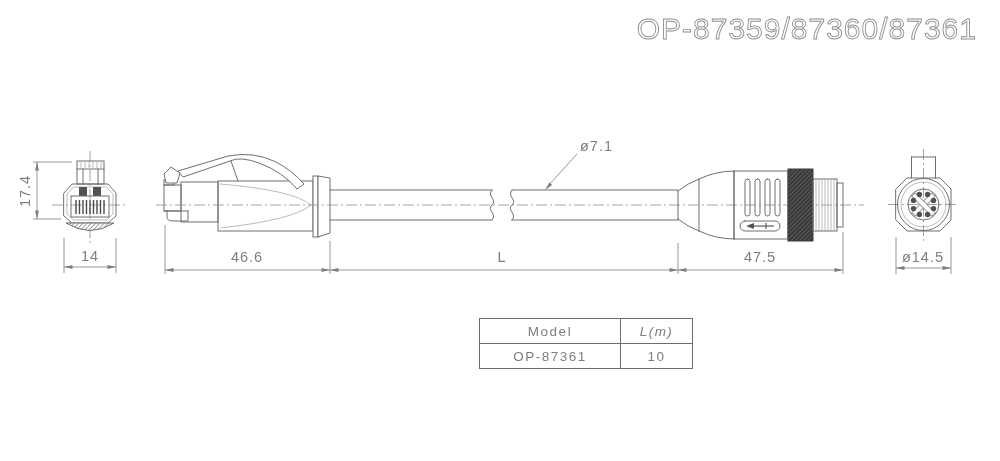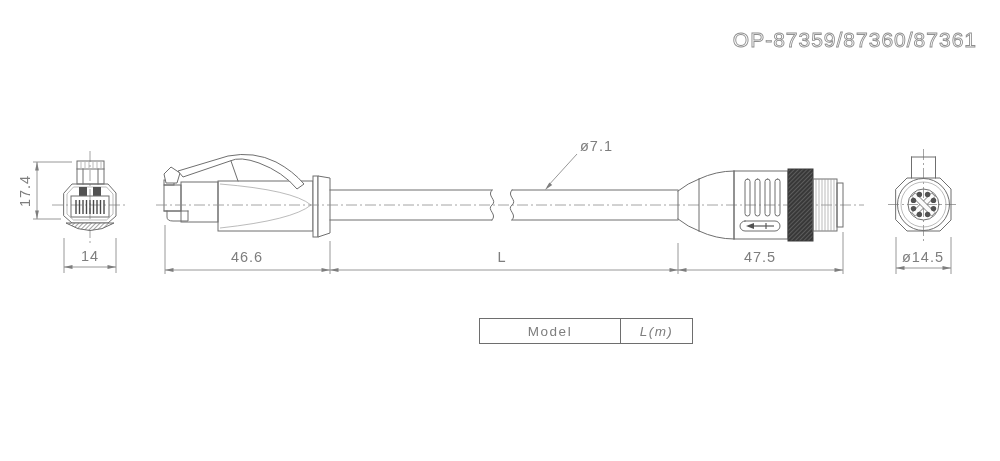--- a/index.html
+++ b/index.html
@@ -1,19 +1,19 @@
 <!DOCTYPE html>
 <html><head>
 <meta charset="utf-8">
 <style>
   html,body{margin:0;padding:0;background:#ffffff;}
   body{width:1000px;height:461px;position:relative;font-family:"Liberation Sans",sans-serif;overflow:hidden;}
   .title{
-    position:absolute;top:28px;right:23px;
-    font-size:21px;letter-spacing:1px;color:#9a9a9a;white-space:nowrap;
+    position:absolute;top:12px;right:23px;
+    font-size:30px;letter-spacing:1px;color:#9a9a9a;white-space:nowrap;
   }
   @supports ((-webkit-text-stroke:1px #888)){
     .title{-webkit-text-stroke:0.9px #8f8f8f;-webkit-text-fill-color:transparent;}
   }
   svg{position:absolute;left:0;top:0;}
   .ln{stroke:#6f6f6f;stroke-width:1;fill:none;stroke-linecap:square;}
   .lnf{stroke:#6f6f6f;stroke-width:1;fill:#ffffff;}
   .thin{stroke:#9e9e9e;stroke-width:0.7;fill:none;}
   .cl{stroke:#8d8d8d;stroke-width:0.8;fill:none;stroke-dasharray:11 3 2 3;}
   .dim{stroke:#7e7e7e;stroke-width:0.8;fill:none;}
@@ -239,14 +239,18 @@
 </svg>
 
 <table class="spec-table">
   <thead>
     <tr>
       <th class="col-model">Model</th>
       <th class="col-len">L(m)</th>
     </tr>
   </thead>
   <tbody>
+    <tr>
+      <td>OP-87361</td>
+      <td>10</td>
+    </tr>
   </tbody>
 </table>
 
 </body></html>

